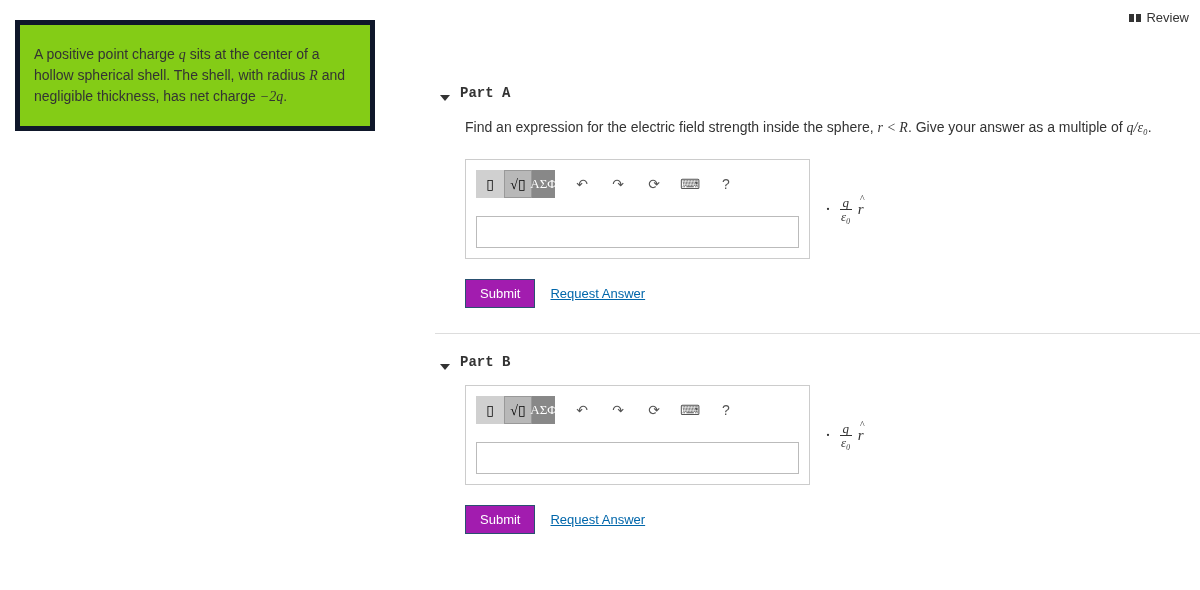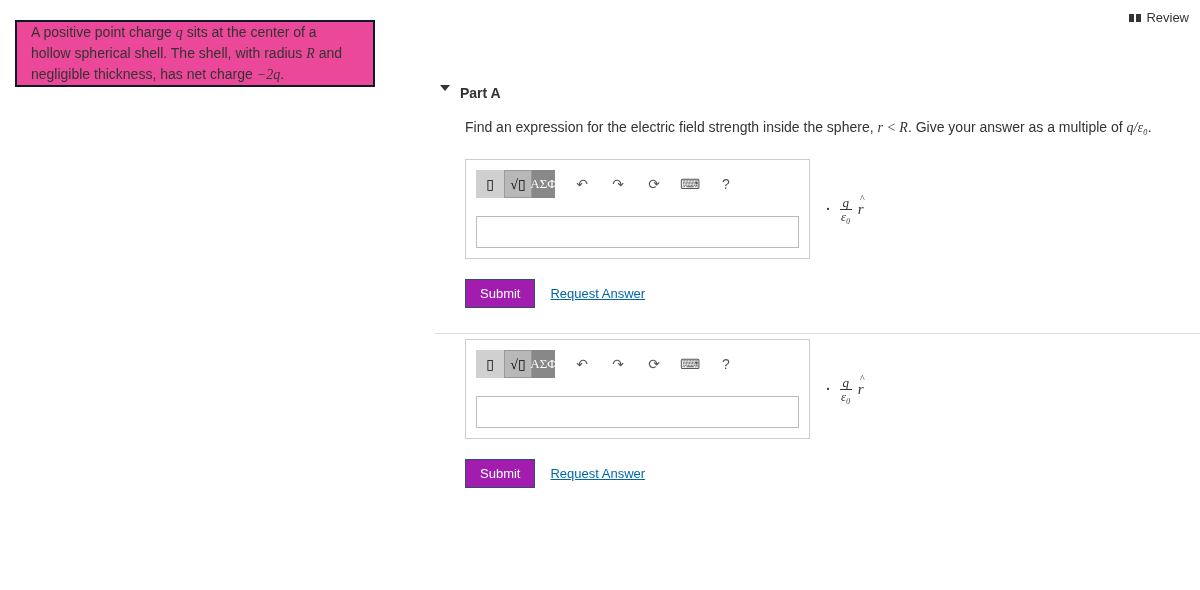--- a/index.html
+++ b/index.html
@@ -1,25 +1,25 @@
 <!DOCTYPE html>
 <html><head>
   <meta charset="utf-8">
   <style>
     * { margin: 0; padding: 0; box-sizing: border-box; }
     body { font-family: Arial, Helvetica, sans-serif; font-size: 14px; color: #333; background: #fff; width: 1200px; }
     .container { display: flex; }
     .left-panel { width: 390px; padding: 20px 15px; }
-    .problem-box { background: #ec4899; padding: 0 14px; line-height: 1.5; border: 2px solid #0f172a; }
+    .problem-box { background: #84cc16; padding: 19px 14px; line-height: 1.5; border: 5px solid #0f172a; }
     .right-panel { flex: 1; padding-top: 10px; position: relative; }
     .top-bar { position: absolute; top: 10px; right: 11px; display: flex; align-items: center; gap: 5px; }
     .review-icon { display: inline-flex; gap: 2px; }
     .review-icon span { width: 5px; height: 8px; background: #333; display: inline-block; }
     .review-text { color: #333; font-size: 13px; }
-    .part-header { display: flex; align-items: flex-start; gap: 10px; margin: 20px 0 15px 50px; }
+    .part-header { display: flex; align-items: flex-end; gap: 10px; margin: 20px 0 15px 50px; font-family: Liberation Mono, monospace; }
     .part-header.first { margin-top: 75px; }
     .caret { width: 0; height: 0; border-left: 5px solid transparent; border-right: 5px solid transparent; border-top: 6px solid #333; }
     .part-title { font-weight: bold; }
     .prompt { margin: 0 12px 20px 75px; line-height: 1.6; }
     .math-var { font-style: italic; font-family: 'Times New Roman', serif; }
     .answer-area { margin-left: 75px; display: flex; align-items: center; gap: 15px; }
     .answer-box { border: 1px solid #ccc; padding: 10px; width: 345px; }
     .toolbar { display: flex; align-items: center; margin-bottom: 18px; }
     .tool-group-1 { display: flex; background: #d0d0d0; }
     .tool-btn { width: 28px; height: 28px; display: flex; align-items: center; justify-content: center; border: none; background: #d0d0d0; font-family: 'Times New Roman', serif; font-size: 14px; cursor: pointer; }
@@ -93,20 +93,24 @@
         <span class="rhat">r</span>
       </div>
     </div>
     <div class="action-row">
       <button class="submit-btn">Submit</button>
       <a class="request-link">Request Answer</a>
     </div>
 
     <hr class="section-divider">
 
+    <div class="part-header">
+      <div class="caret"></div>
+      <div class="part-title">Part B</div>
+    </div>
     <div class="answer-area">
       <div class="answer-box">
         <div class="toolbar">
           <div class="tool-group-1">
             <button class="tool-btn">▯</button>
             <button class="tool-btn boxed">√▯</button>
             <button class="tool-btn greek">ΑΣΦ</button>
           </div>
           <div class="tool-right">
             <span class="tool-icon">↶</span>

